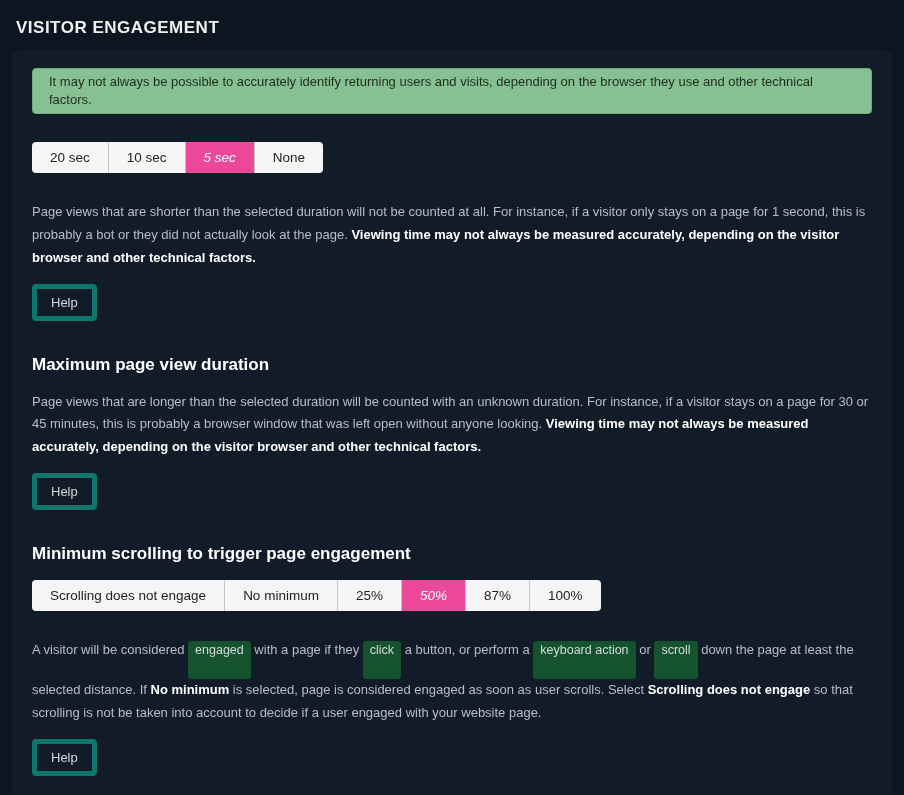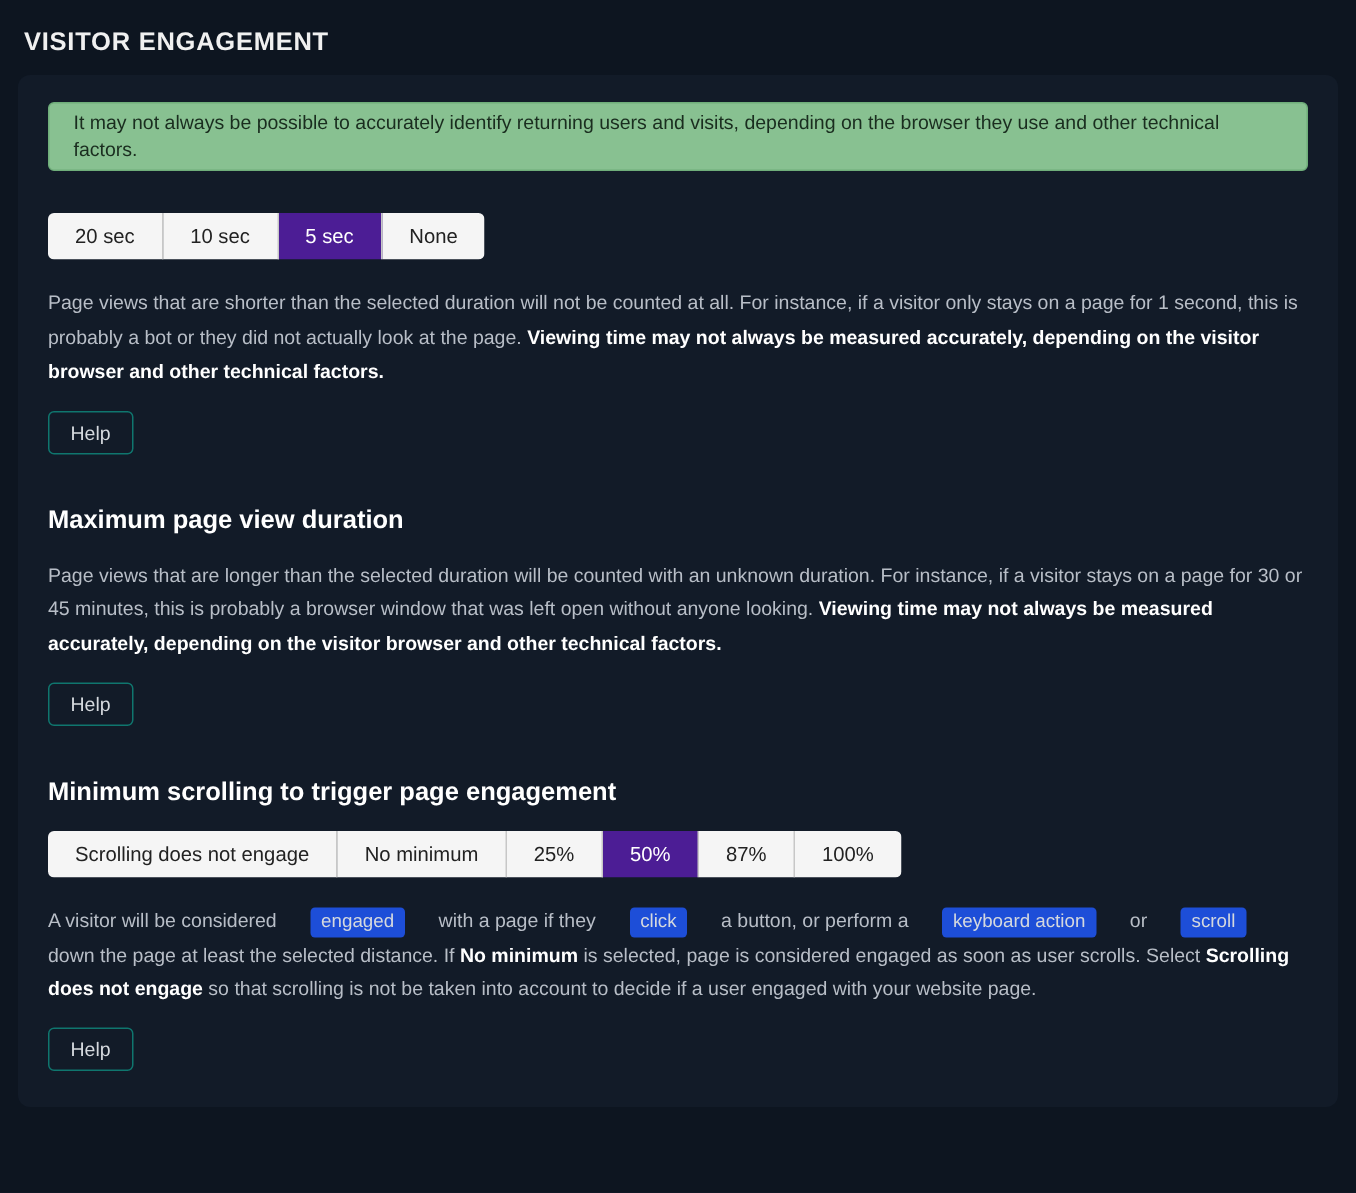--- a/index.html
+++ b/index.html
@@ -36,58 +36,59 @@
   .section-heading {
     font-size: 17px;
     font-weight: 700;
     color: #ffffff;
     margin-bottom: 16px;
   }
   .btn-group {
     display: inline-flex;
     border-radius: 4px;
     overflow: hidden;
-    margin-bottom: 18px;
+    margin-bottom: 28px;
   }
   .btn-group .seg {
     background: #f5f5f5;
     color: #222;
     border: none;
     border-right: 1px solid #c7c7c7;
     padding: 8px 18px;
     font-size: 13.5px;
     cursor: pointer;
     font-family: inherit;
   }
   .btn-group .seg:last-child { border-right: none; }
   .btn-group .seg.active {
-    background: #4c1d95;
+    background: #ec4899;
     color: #fff;
+    font-style: italic;
   }
   .desc {
     color: #b8bec7;
     font-size: 13px;
     line-height: 1.75;
     margin-bottom: 14px;
   }
   .desc strong, .desc b { color: #ffffff; font-weight: 700; }
   .pill {
     display: inline-block;
-    background: #1d4ed8;
+    background: #14532d;
     color: #d5d9de;
     border-radius: 3px;
-    padding: 1px 7px 2px 7px;
-    margin: 0 19px;
+    padding: 1px 7px 20px 7px;
+    margin: 0 0;
     font-size: 12.5px;
     line-height: 1.4;
   }
   .help-btn {
     background: #121b28;
     color: #d5d9de;
-    border: 1px solid #0f766e;
+    border: 5px solid #0f766e;
     border-radius: 4px;
     padding: 6px 14px;
     font-size: 13px;
     cursor: pointer;
     font-family: inherit;
   }
   .section-block { margin-bottom: 34px; }
   .section-block:last-child { margin-bottom: 4px; }
 </style>
 </head>

